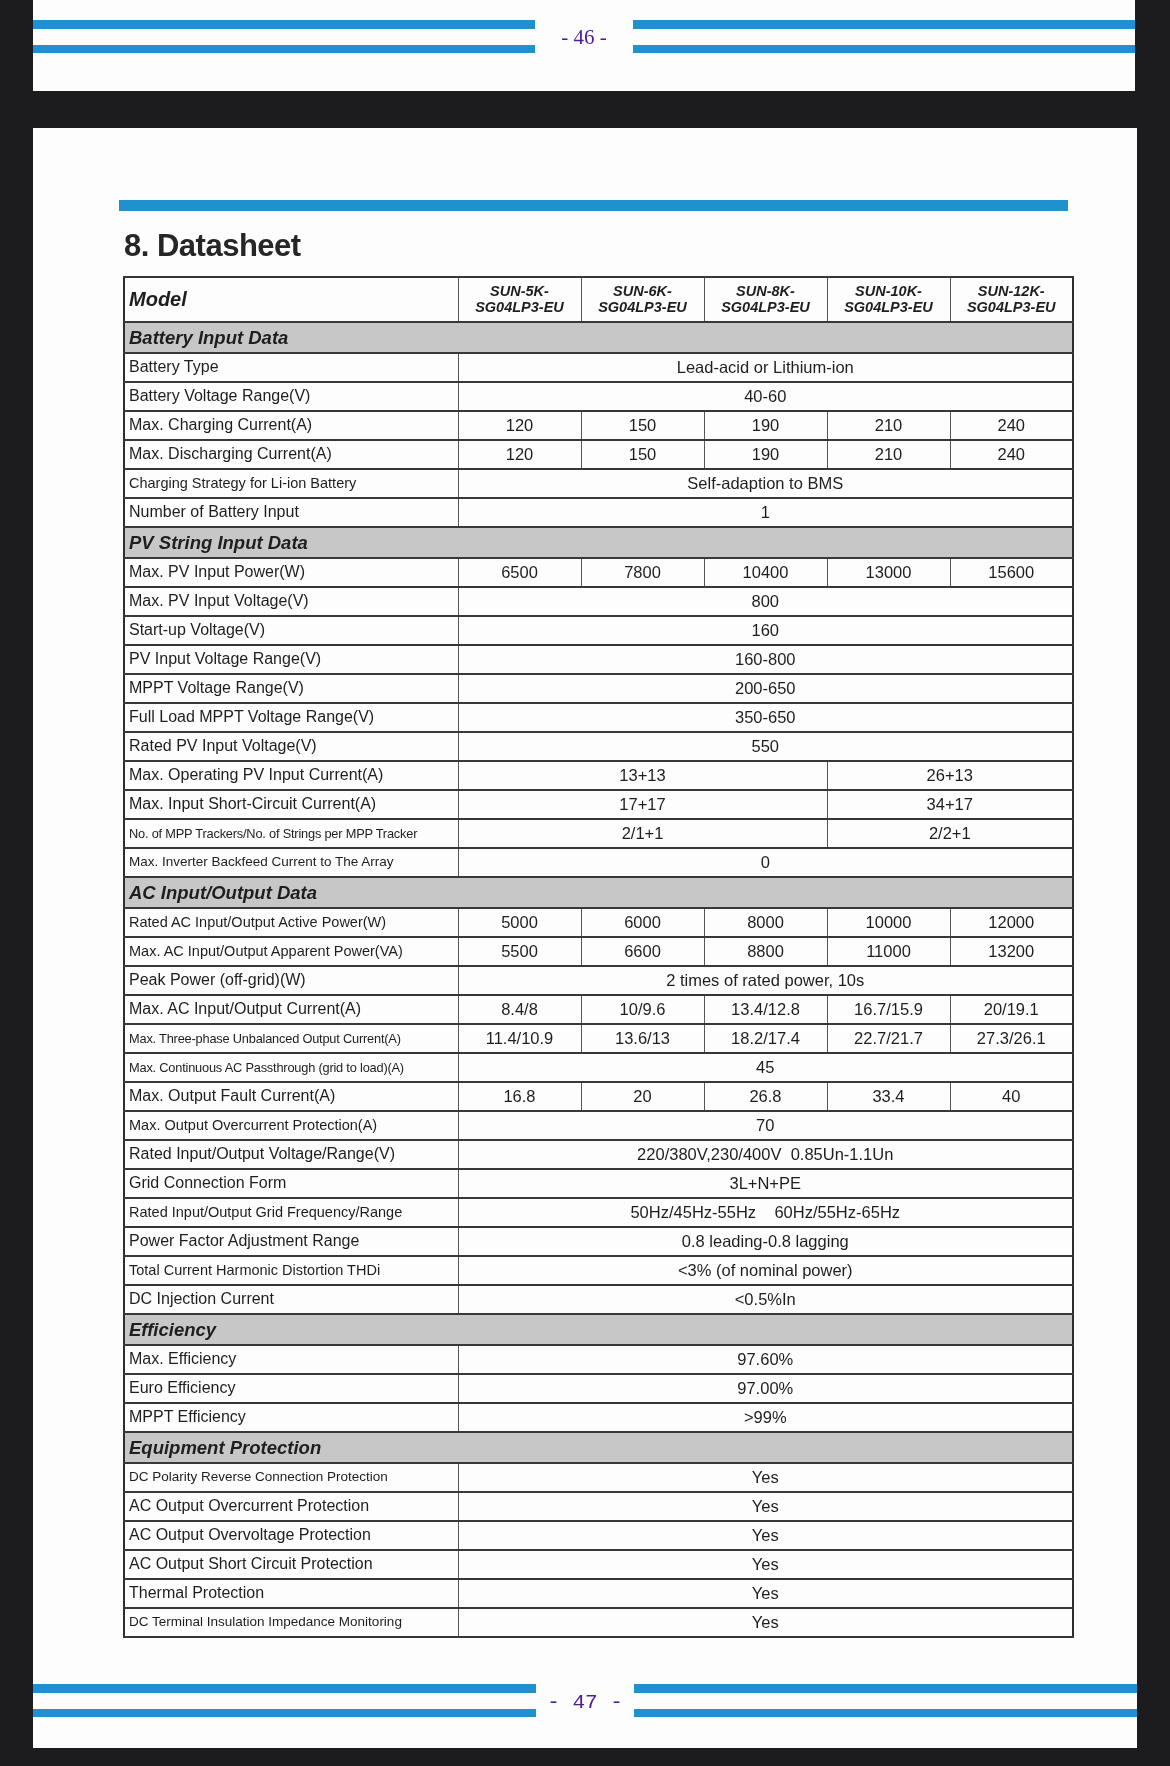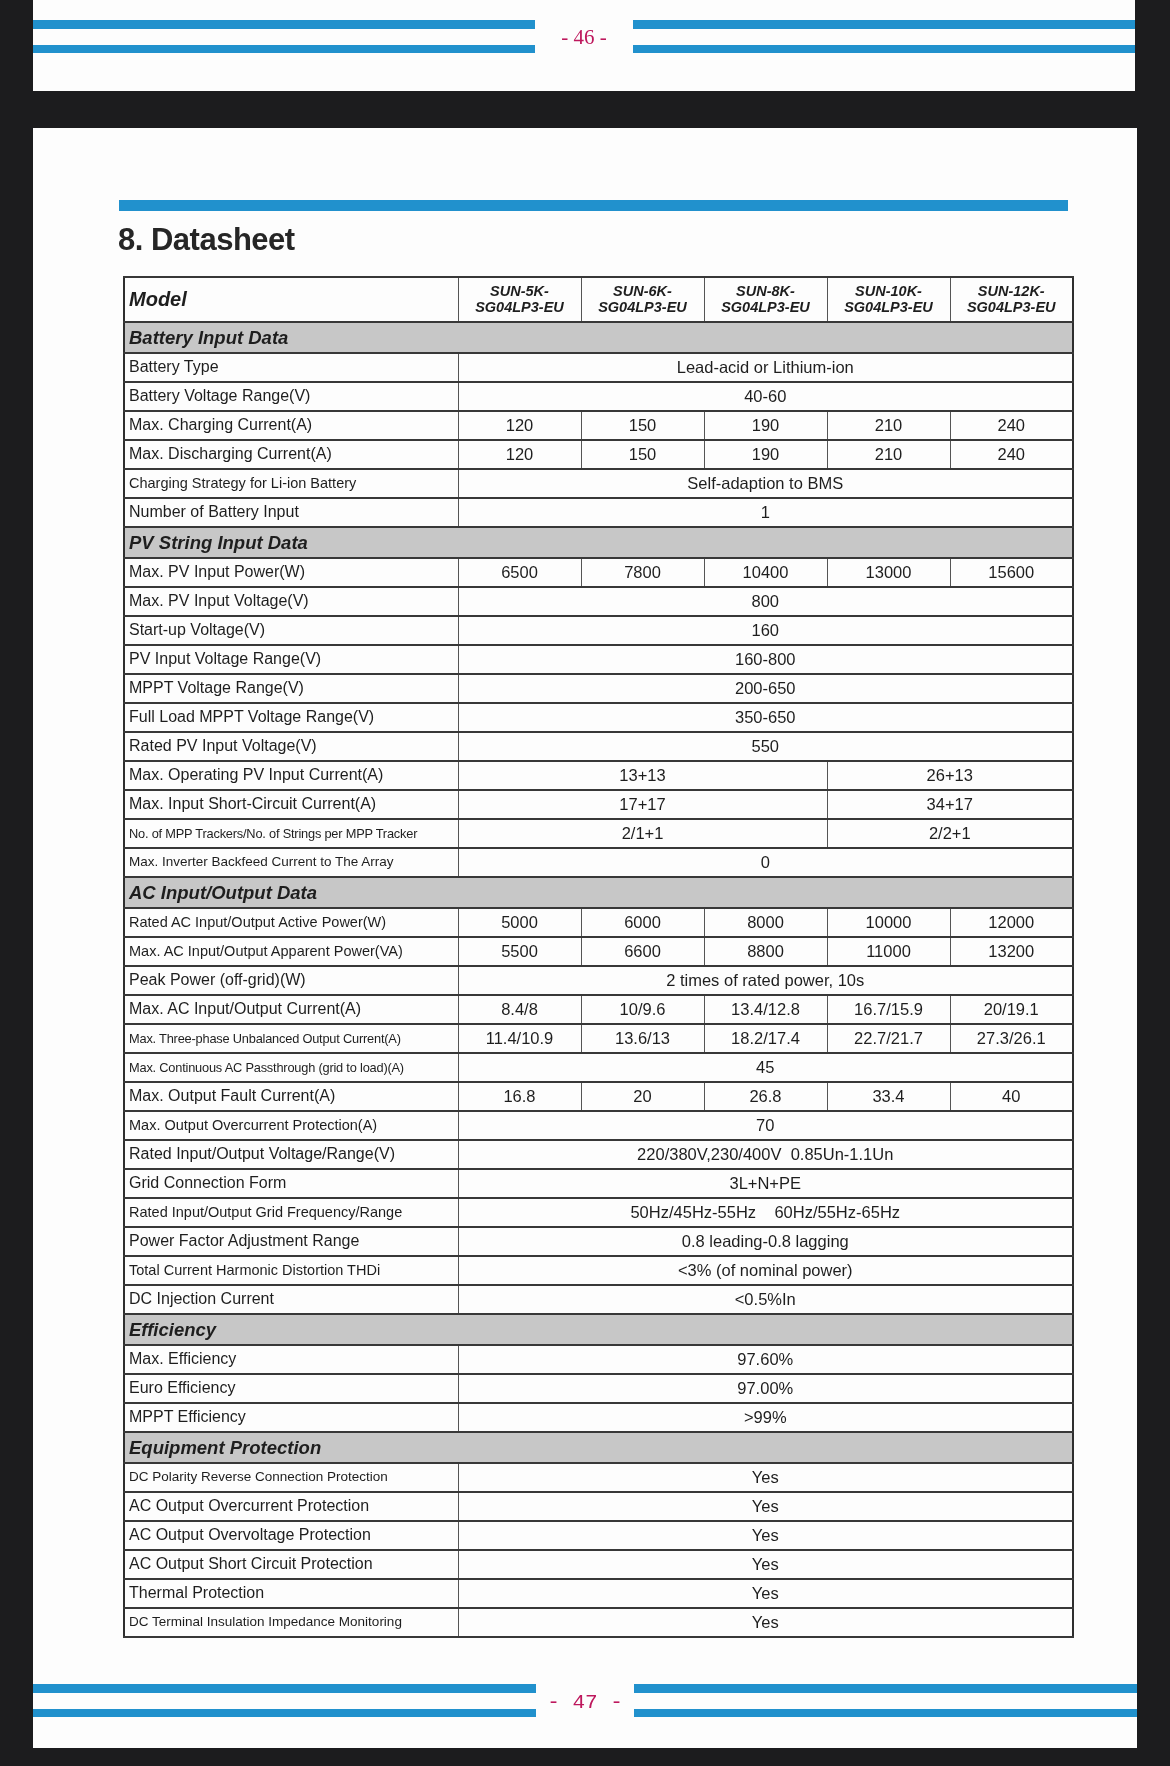--- a/index.html
+++ b/index.html
@@ -28,34 +28,34 @@
     position:absolute;left:0;width:100%;height:9px;
     background:var(--accent-blue);
   }
   .top-strip .rule.r1{top:20px;}
   .top-strip .rule.r2{top:45px;height:8px;}
   .pagenum-box{
     position:absolute;left:50%;transform:translateX(-50%);
     width:98px;background:var(--page-background);
     display:flex;align-items:center;justify-content:center;
     font-family:"Liberation Serif",serif;
-    font-size:21px;color:#be185d;
+    font-size:21px;color:#4c1d95;
   }
   .top-strip .pagenum-box{top:8px;height:58px;}
   
   .main-page{
     position:absolute;left:33px;top:128px;width:1104px;height:1620px;
     background:var(--page-background);
   }
   .title-rule{
     position:absolute;left:86px;top:72px;width:949px;height:11px;
     background:var(--accent-blue);
   }
   .page-title{
-    position:absolute;left:83px;top:92px;margin:2px;
+    position:absolute;left:83px;top:92px;margin:8px;
     font-size:31px;font-weight:700;letter-spacing:-0.5px;color:#262626;
   }
   
   table.datasheet{
     position:absolute;left:90px;top:148px;width:949px;
     border-collapse:collapse;table-layout:fixed;
     border:2.5px solid #2e2e2e;
   }
   table.datasheet td{
     border-top:2px solid #383838;

